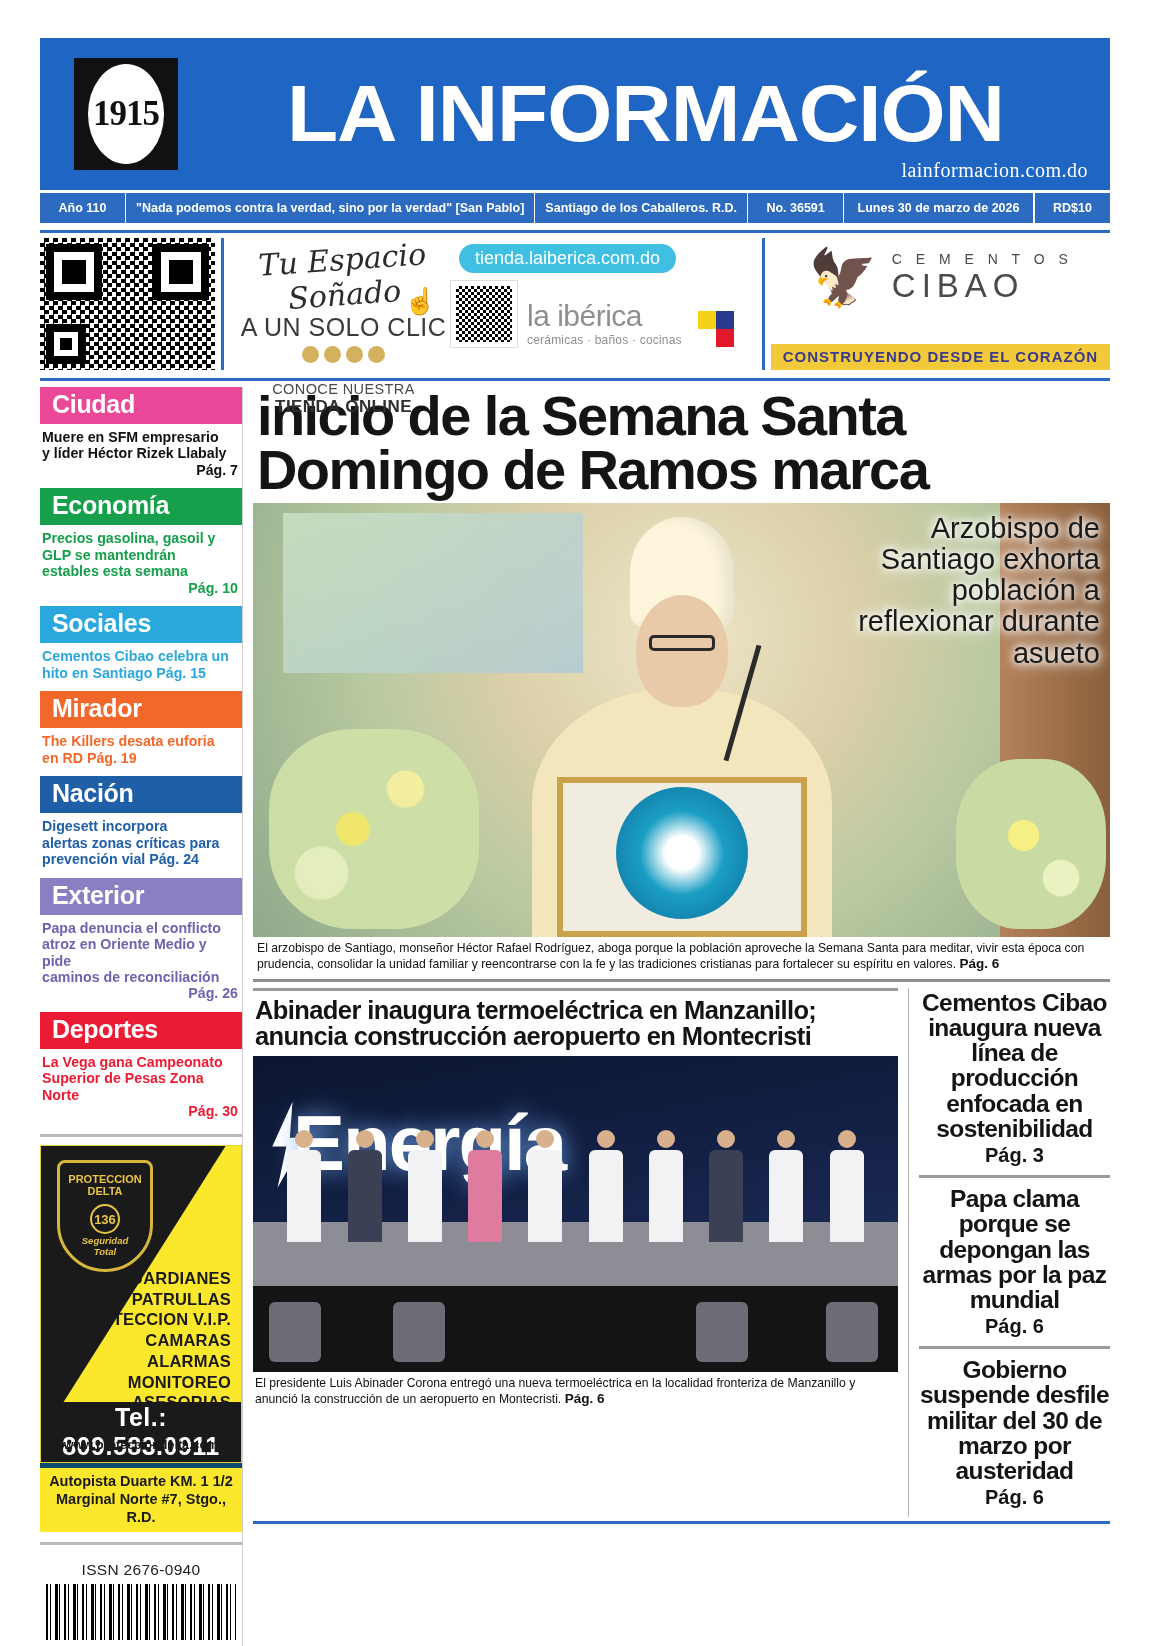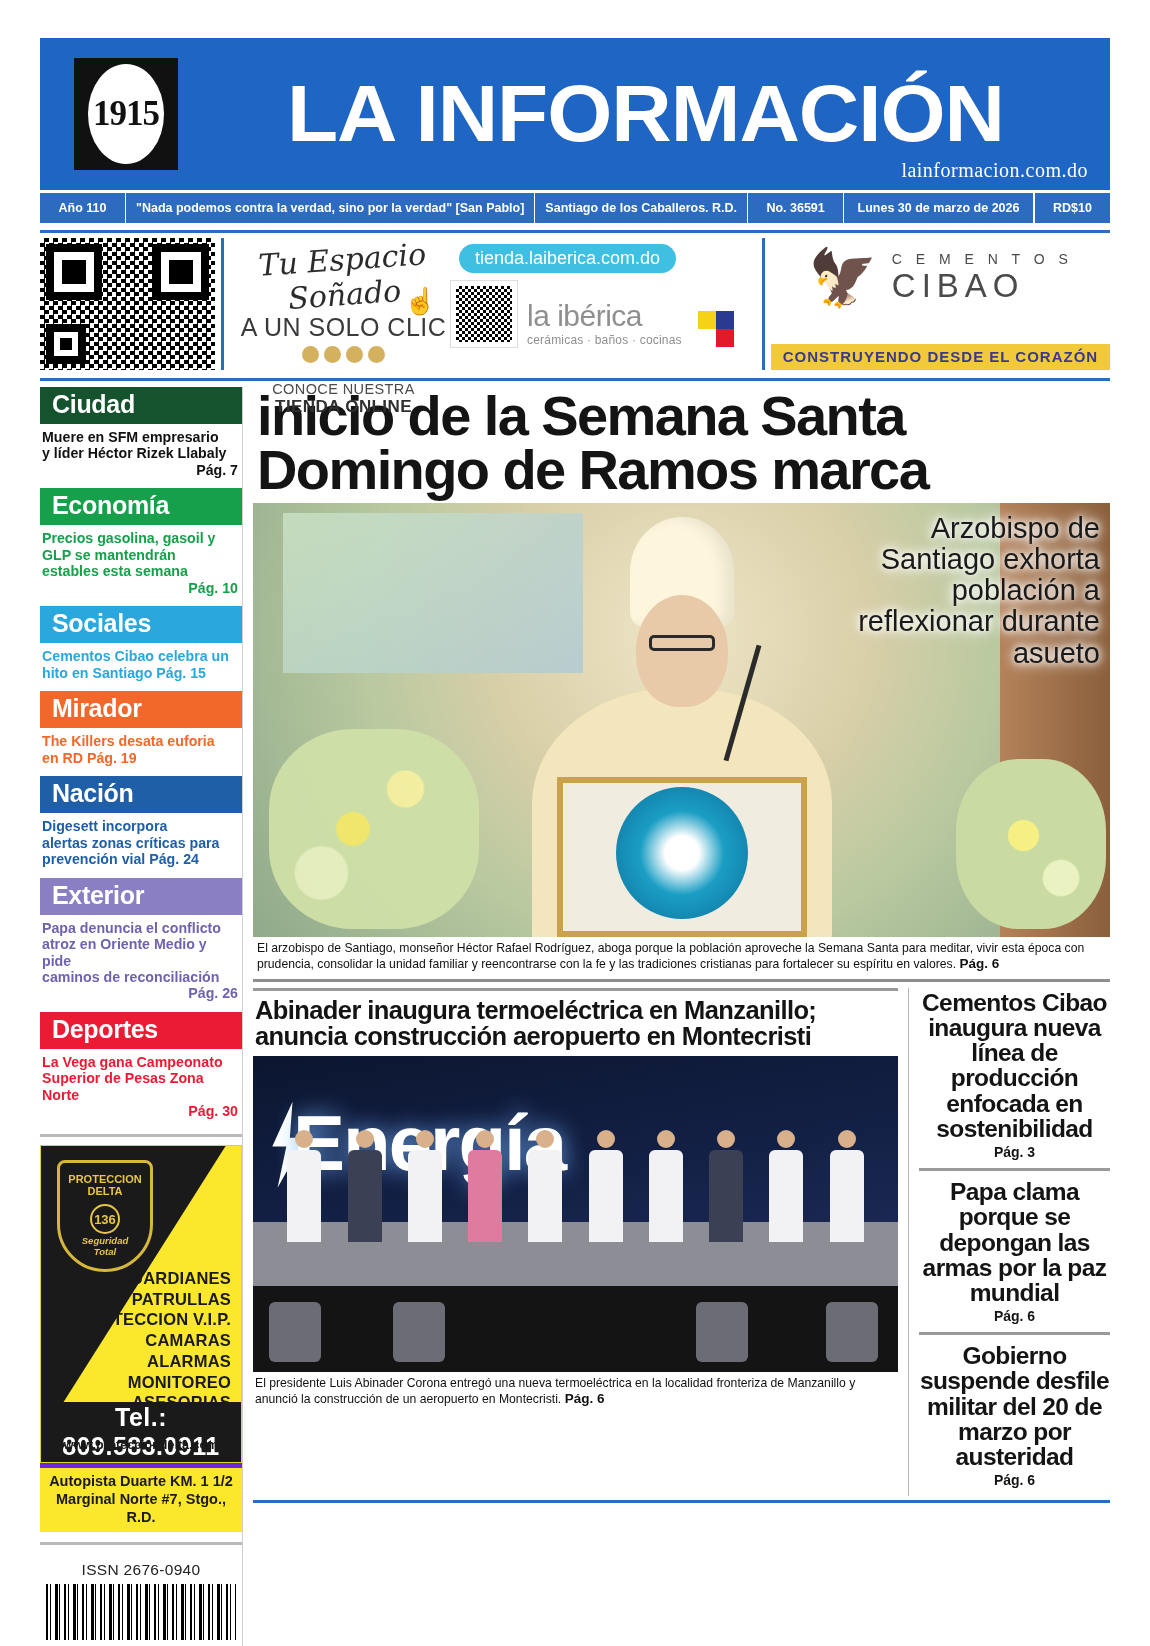--- a/index.html
+++ b/index.html
@@ -280,21 +280,21 @@
   .pd-web {
     position: absolute; left: 0; right: 0; top: 292px;
     text-align: center; font-size: 12.5px; font-weight: bold;
     color: #1a1a1a; line-height: 1.25;
   }
   .pd-addr {
     background: #fbe72c;
     text-align: center;
     font-size: 14.5px; font-weight: bold;
     color: #1a1a1a; line-height: 1.25;
-    border-top: 5px solid #6d28d9;
+    border-top: 5px solid #0c4a6e;
     padding: 4px 2px 6px;
   }
   .issn-wrap { text-align: center; padding-top: 10px; border-top: 3px solid #b9b9b9; margin-top: 10px; }
   .issn-txt { font-size: 15.5px; color: #222; letter-spacing: .3px; margin-top: 6px; }
   .barcode {
     height: 56px; margin: 5px 6px 2px;
     background: repeating-linear-gradient(to right,
       #000 0 2px, #fff 2px 4px, #000 4px 5px, #fff 5px 9px,
       #000 9px 12px, #fff 12px 13px, #000 13px 14px, #fff 14px 18px);
   }
@@ -368,21 +368,21 @@
 
   .brief { text-align: center; padding: 2px 0 8px; }
   .brief + .brief { border-top: 3px solid #9a9a9a; padding-top: 8px; }
   .brief-title {
     font-size: 24.5px;
     font-weight: bold;
     line-height: 1.03;
     letter-spacing: -.6px;
     color: #141414;
   }
-  .brief-pag { font-size: 14px; font-weight: bold; margin-top: 3px; color: #141414; }
+  .brief-pag { font-size: 20px; font-weight: bold; margin-top: 3px; color: #141414; }
 
   .footer-rule { border-top: 3px solid #2c6bc0; margin-top: 4px; }
 
   
   .bishop-head { position:absolute; width:92px; height:112px; border-radius:50% 50% 46% 46%; background:#e8c9a8; left:calc(50% - 46px); top:92px; z-index:3;}
   .bishop-mitre { position:absolute; width:104px; height:110px; background:#fdf6dd; border-radius:52% 52% 14% 14%; left:calc(50% - 52px); top:14px; z-index:3; box-shadow: inset -10px 0 14px rgba(0,0,0,.08);}
   .bishop-body { position:absolute; width:300px; height:250px; background:#f3e6bc; border-radius:46% 46% 0 0; left:calc(50% - 150px); top:186px; z-index:2;}
   .bishop-glasses { position:absolute; width:66px; height:16px; border:3px solid #2a2a2a; border-radius:5px; left:calc(50% - 33px); top:132px; z-index:4;}
   .bishop-ambo { position:absolute; width:250px; height:160px; background:#f1ece0; border:6px solid #caa24e; left:calc(50% - 125px); bottom:0; z-index:5;}
   .bishop-medallion { position:absolute; width:132px; height:132px; border-radius:50%; background:radial-gradient(circle,#ffffff 18%, #1b9ec4 45%, #0b6e99 100%); left:calc(50% - 66px); bottom:12px; z-index:6;}
@@ -483,21 +483,21 @@
       </div>
       <div class="cibao-slogan">CONSTRUYENDO DESDE EL CORAZÓN</div>
     </div>
   </div>
 
   <div class="content">
 
     <div class="col-left">
 
       <div class="sec">
-        <div class="sec-head" style="background:#14532d">Ciudad</div>
+        <div class="sec-head" style="background:#ec4899">Ciudad</div>
         <div class="sec-body" style="color:#111111">
           <span>Muere en SFM empresario</span><br>
           <span>y líder Héctor Rizek Llabaly</span>
           <span class="sec-right">Pág. 7</span>
         </div>
       </div>
 
       <div class="sec">
         <div class="sec-head" style="background:#16a04c">Economía</div>
         <div class="sec-body" style="color:#16a04c">
@@ -691,21 +691,21 @@
         <div class="bottom-right">
           <div class="brief">
             <div class="brief-title">Cementos Cibao inaugura nueva línea de producción enfocada en sostenibilidad</div>
             <div class="brief-pag">Pág. 3</div>
           </div>
           <div class="brief">
             <div class="brief-title">Papa clama porque se depongan  las armas por la paz mundial</div>
             <div class="brief-pag">Pág. 6</div>
           </div>
           <div class="brief">
-            <div class="brief-title">Gobierno suspende desfile militar del 20 de marzo por austeridad</div>
+            <div class="brief-title">Gobierno suspende desfile militar del 30 de marzo por austeridad</div>
             <div class="brief-pag">Pág. 6</div>
           </div>
         </div>
       </div>
 
       <div class="footer-rule"></div>
     </div>
   </div>
 </div>
 

